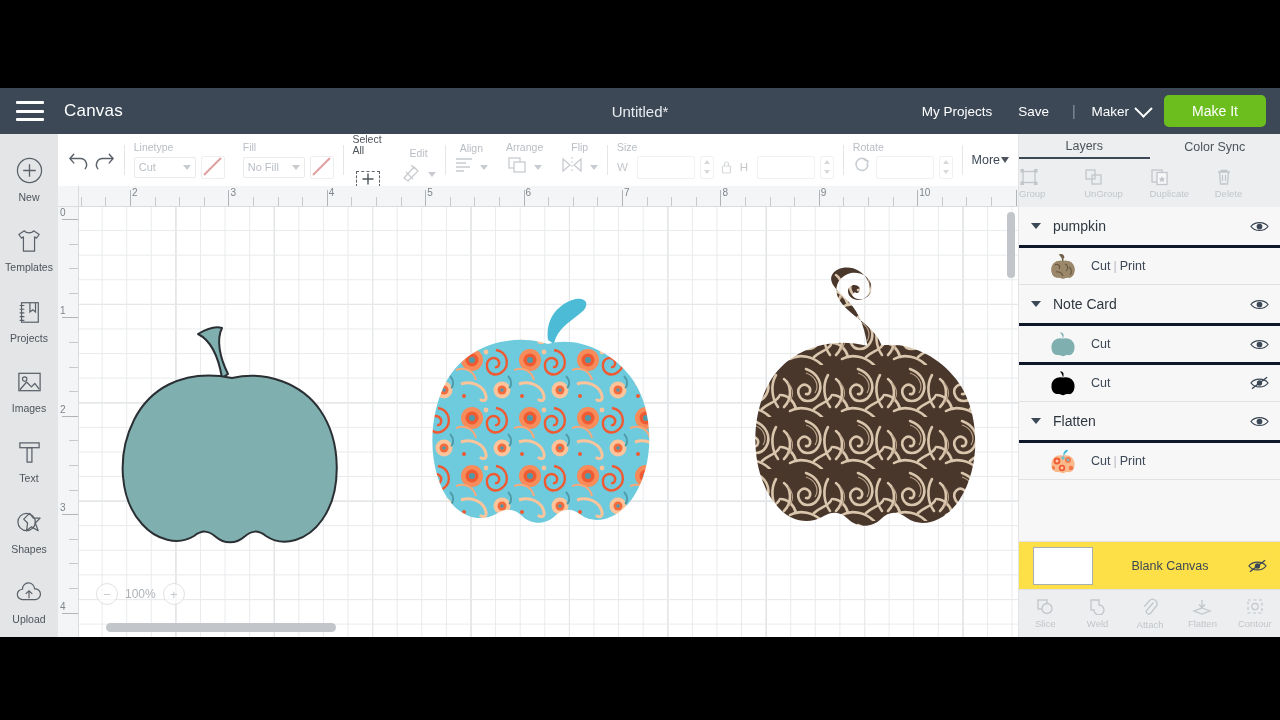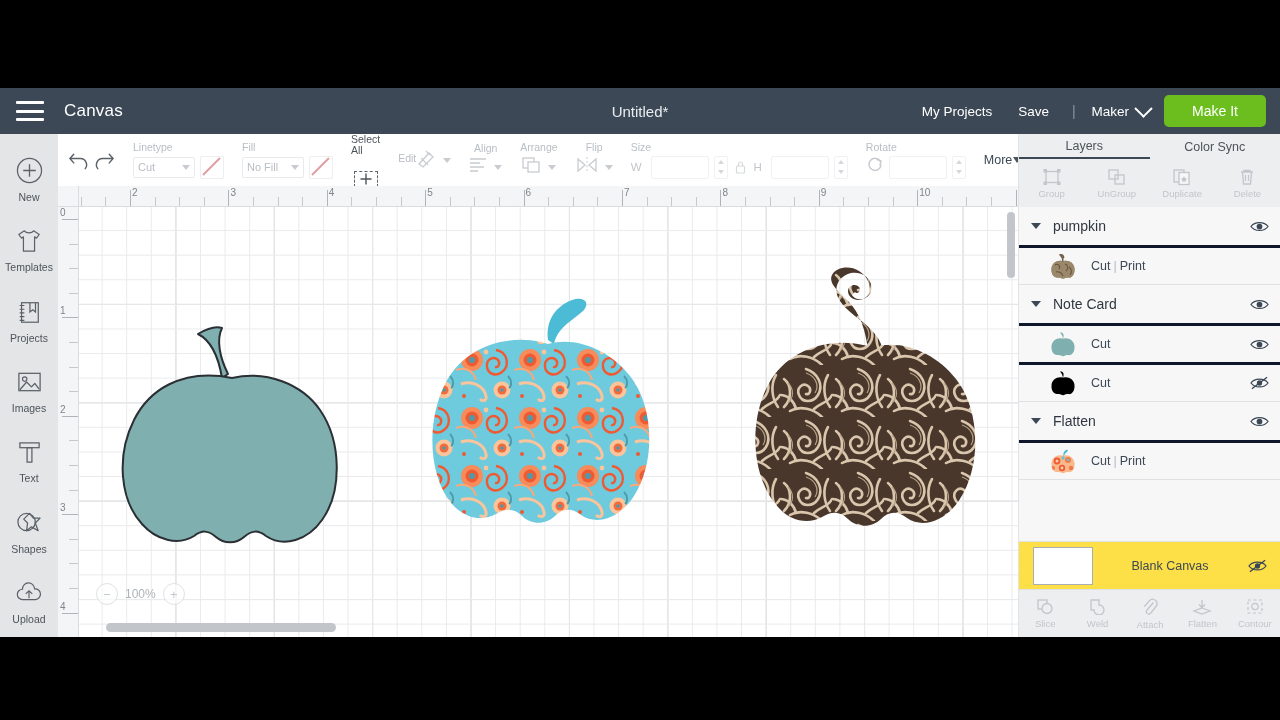--- a/index.html
+++ b/index.html
@@ -106,21 +106,21 @@
 
   
   #right{position:absolute;left:1018px;top:134px;width:262px;height:503px;background:#f7f7f8;
          border-left:1px solid #e1e3e5;box-sizing:border-box;}
   .tabs{display:flex;height:25px;background:#eceef0;}
   .tab{flex:1;display:flex;align-items:center;justify-content:center;font-size:12.5px;color:#4d545b;
        cursor:pointer;}
   .tab.active{border-bottom:2px solid #3c4856;background:#eceef0;}
   .tools-row{height:48px;background:#eceef0;display:flex;align-items:center;
              border-bottom:1px solid #e1e3e5;}
-  .tool{flex:1;display:flex;flex-direction:column;align-items:center;justify-content:center;
+  .tool{flex:1;display:flex;flex-direction:column;justify-content:center;
         cursor:pointer;color:#c2c6ca;}
   .tool-lbl{font-size:9.5px;margin-top:2px;}
   .layer-list{position:absolute;left:0;top:73px;width:262px;height:464px;overflow:hidden;}
   .lgroup{background:#f7f7f8;}
   .lhead{height:38px;display:flex;align-items:center;padding:0 12px;box-sizing:border-box;cursor:pointer;}
   .tri{width:0;height:0;border-left:5px solid transparent;border-right:5px solid transparent;
        border-top:6px solid #3c4856;margin-right:12px;}
   .lname{font-size:14px;color:#2f3740;flex:1;}
   .lrow{height:39px;display:flex;align-items:center;padding:0 12px 0 28px;box-sizing:border-box;
         border-top:3px solid #0f172a;cursor:pointer;}
@@ -280,21 +280,21 @@
 
     <div class="tb-group" style="flex-direction:column;justify-content:center;gap:12px;">
       <div class="tb-cap dark">Select All</div>
       <div class="dashbox">
         <svg width="14" height="14" viewBox="0 0 14 14">
             <path d="M7 1.5v11M1.5 7h11" stroke="#4d545b" stroke-width="1.4"></path>
           </svg>
       </div>
     </div>
 
-    <div class="tb-group" style="flex-direction:row;justify-content:center;">
+    <div class="tb-group" style="flex-direction:column;justify-content:flex-end;">
       <div class="tb-cap">Edit</div>
       <div class="tb-row">
         <span>
           <svg width="22" height="20" viewBox="0 0 22 20">
               <path d="M3 16 L13 5 L17 9 L7 19 Z" fill="none" stroke="#c8ccd0" stroke-width="1.3"></path>
               <path d="M5 10 L12 17" stroke="#c8ccd0" stroke-width="1.1"></path>
               <path d="M10 3 L14 7" stroke="#c8ccd0" stroke-width="1.1"></path>
             </svg>
         </span>
         <i class="caret"></i>

